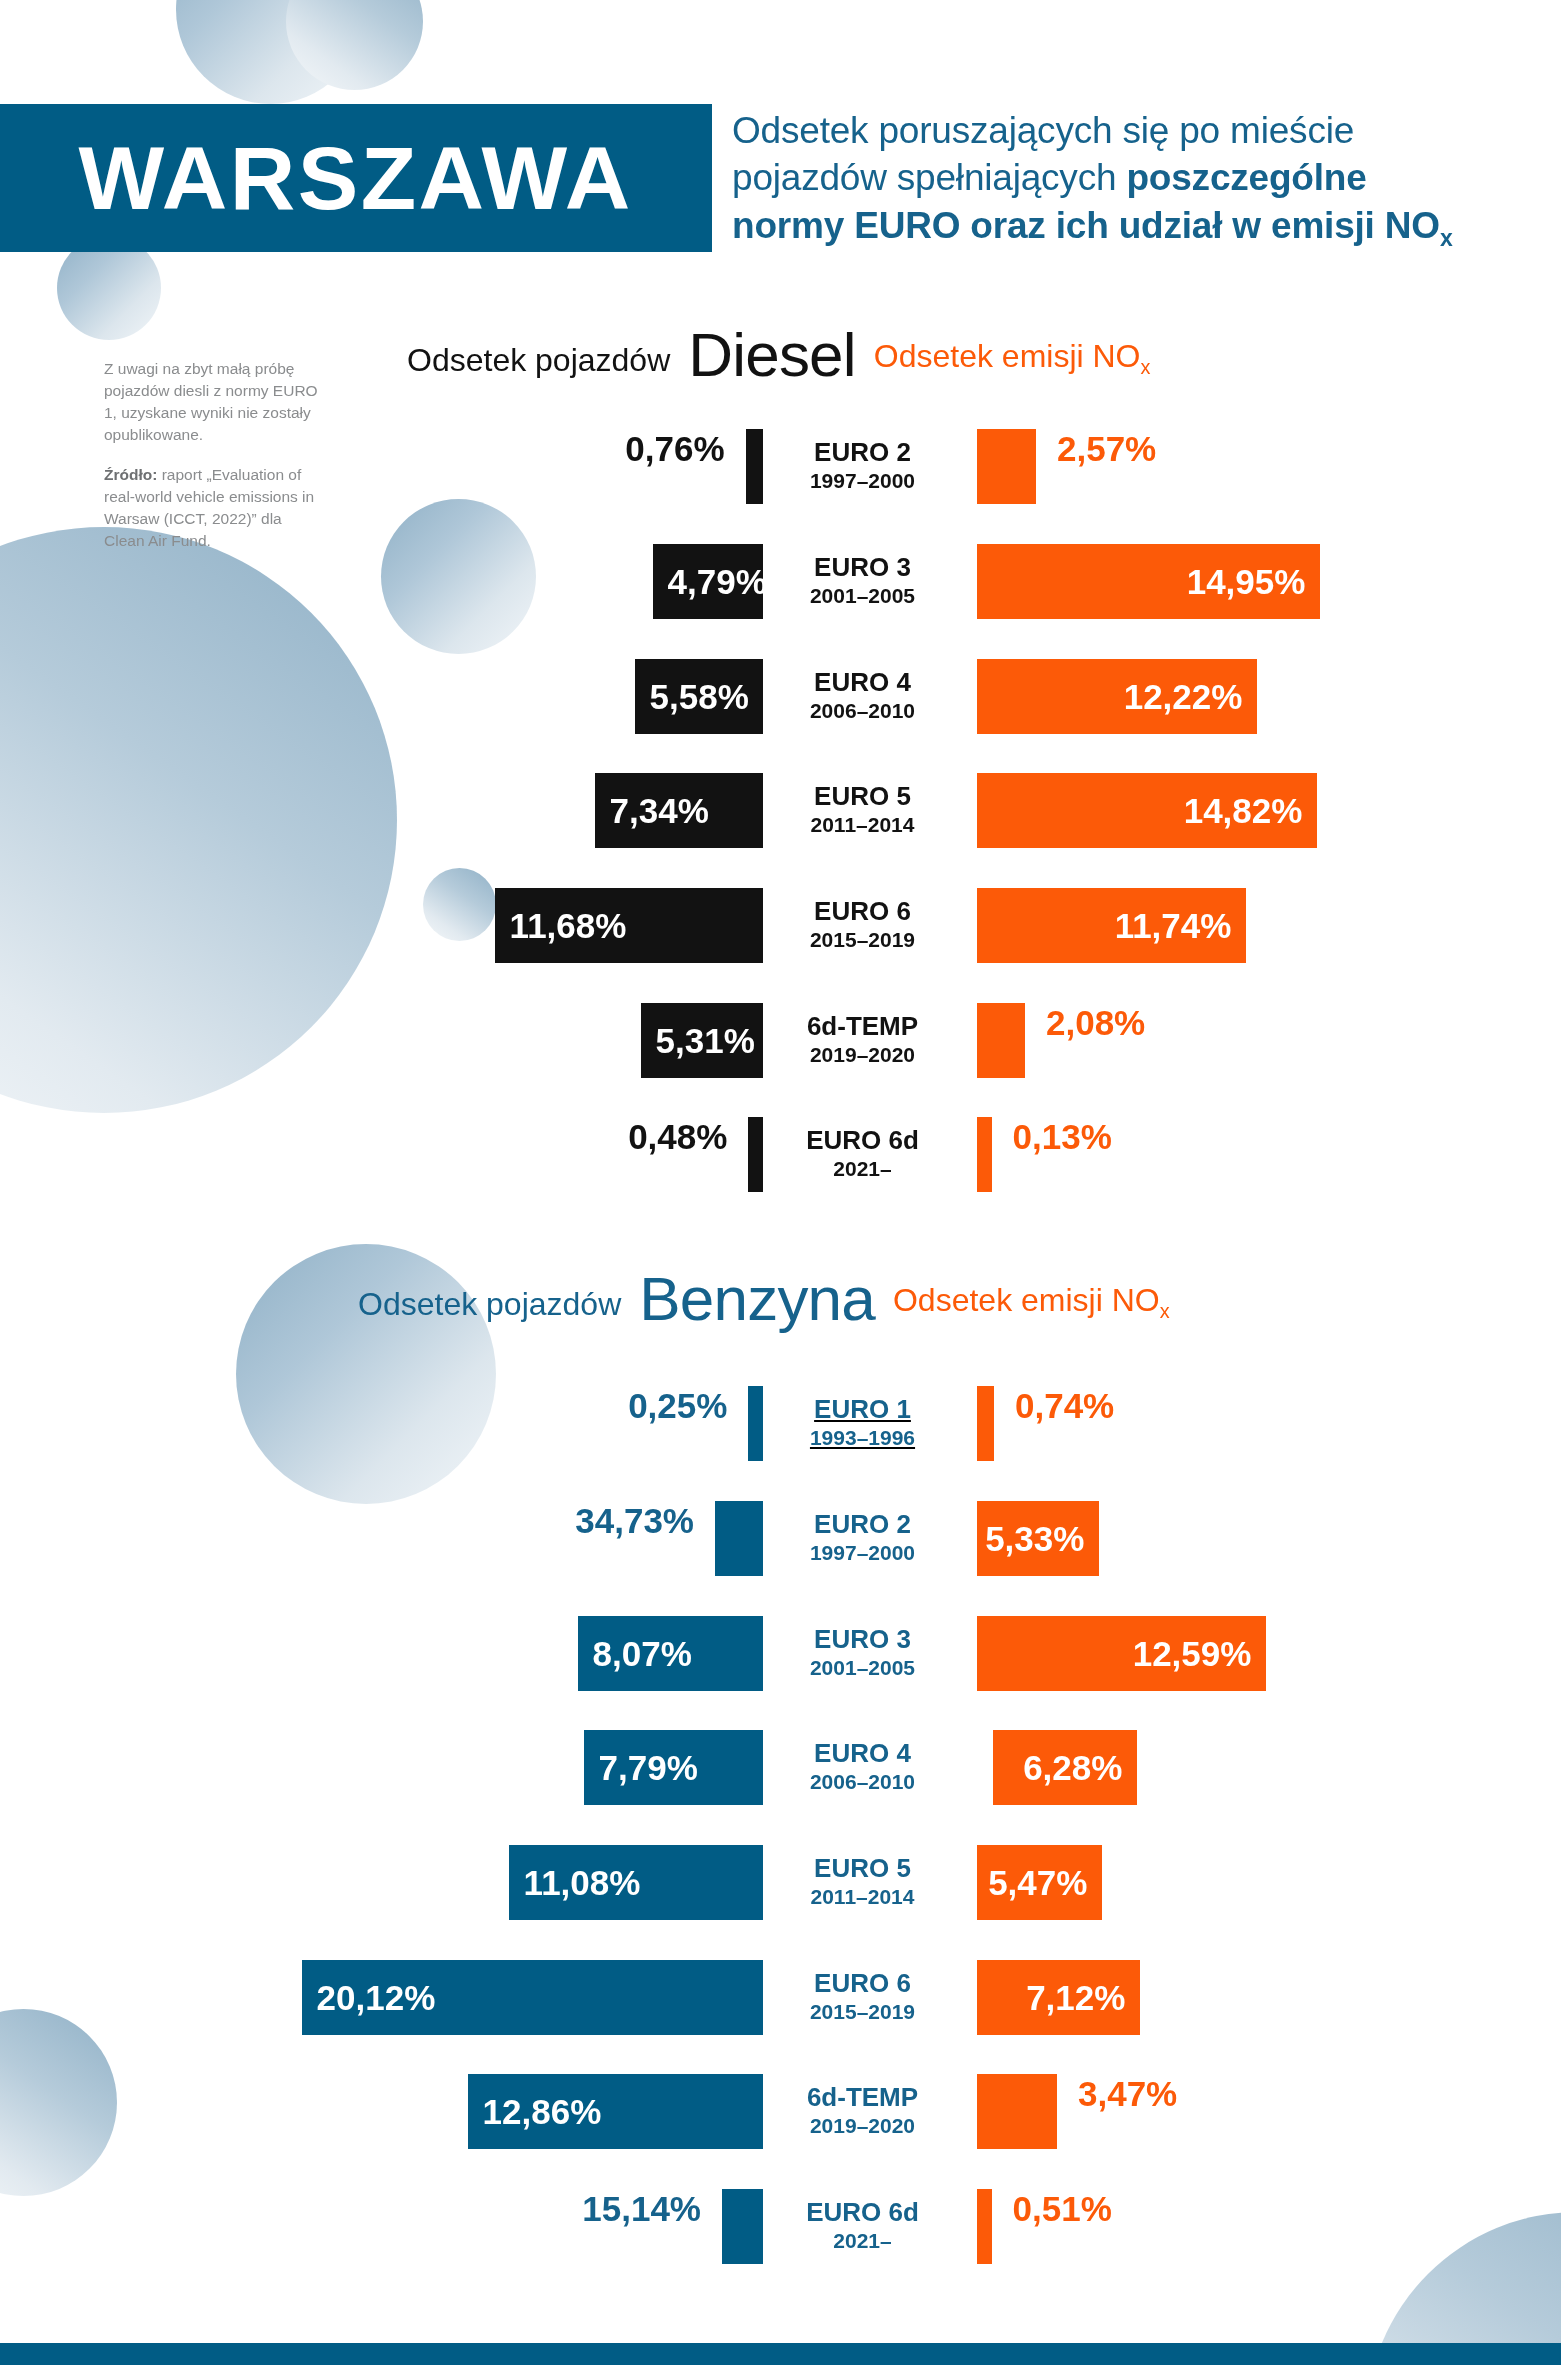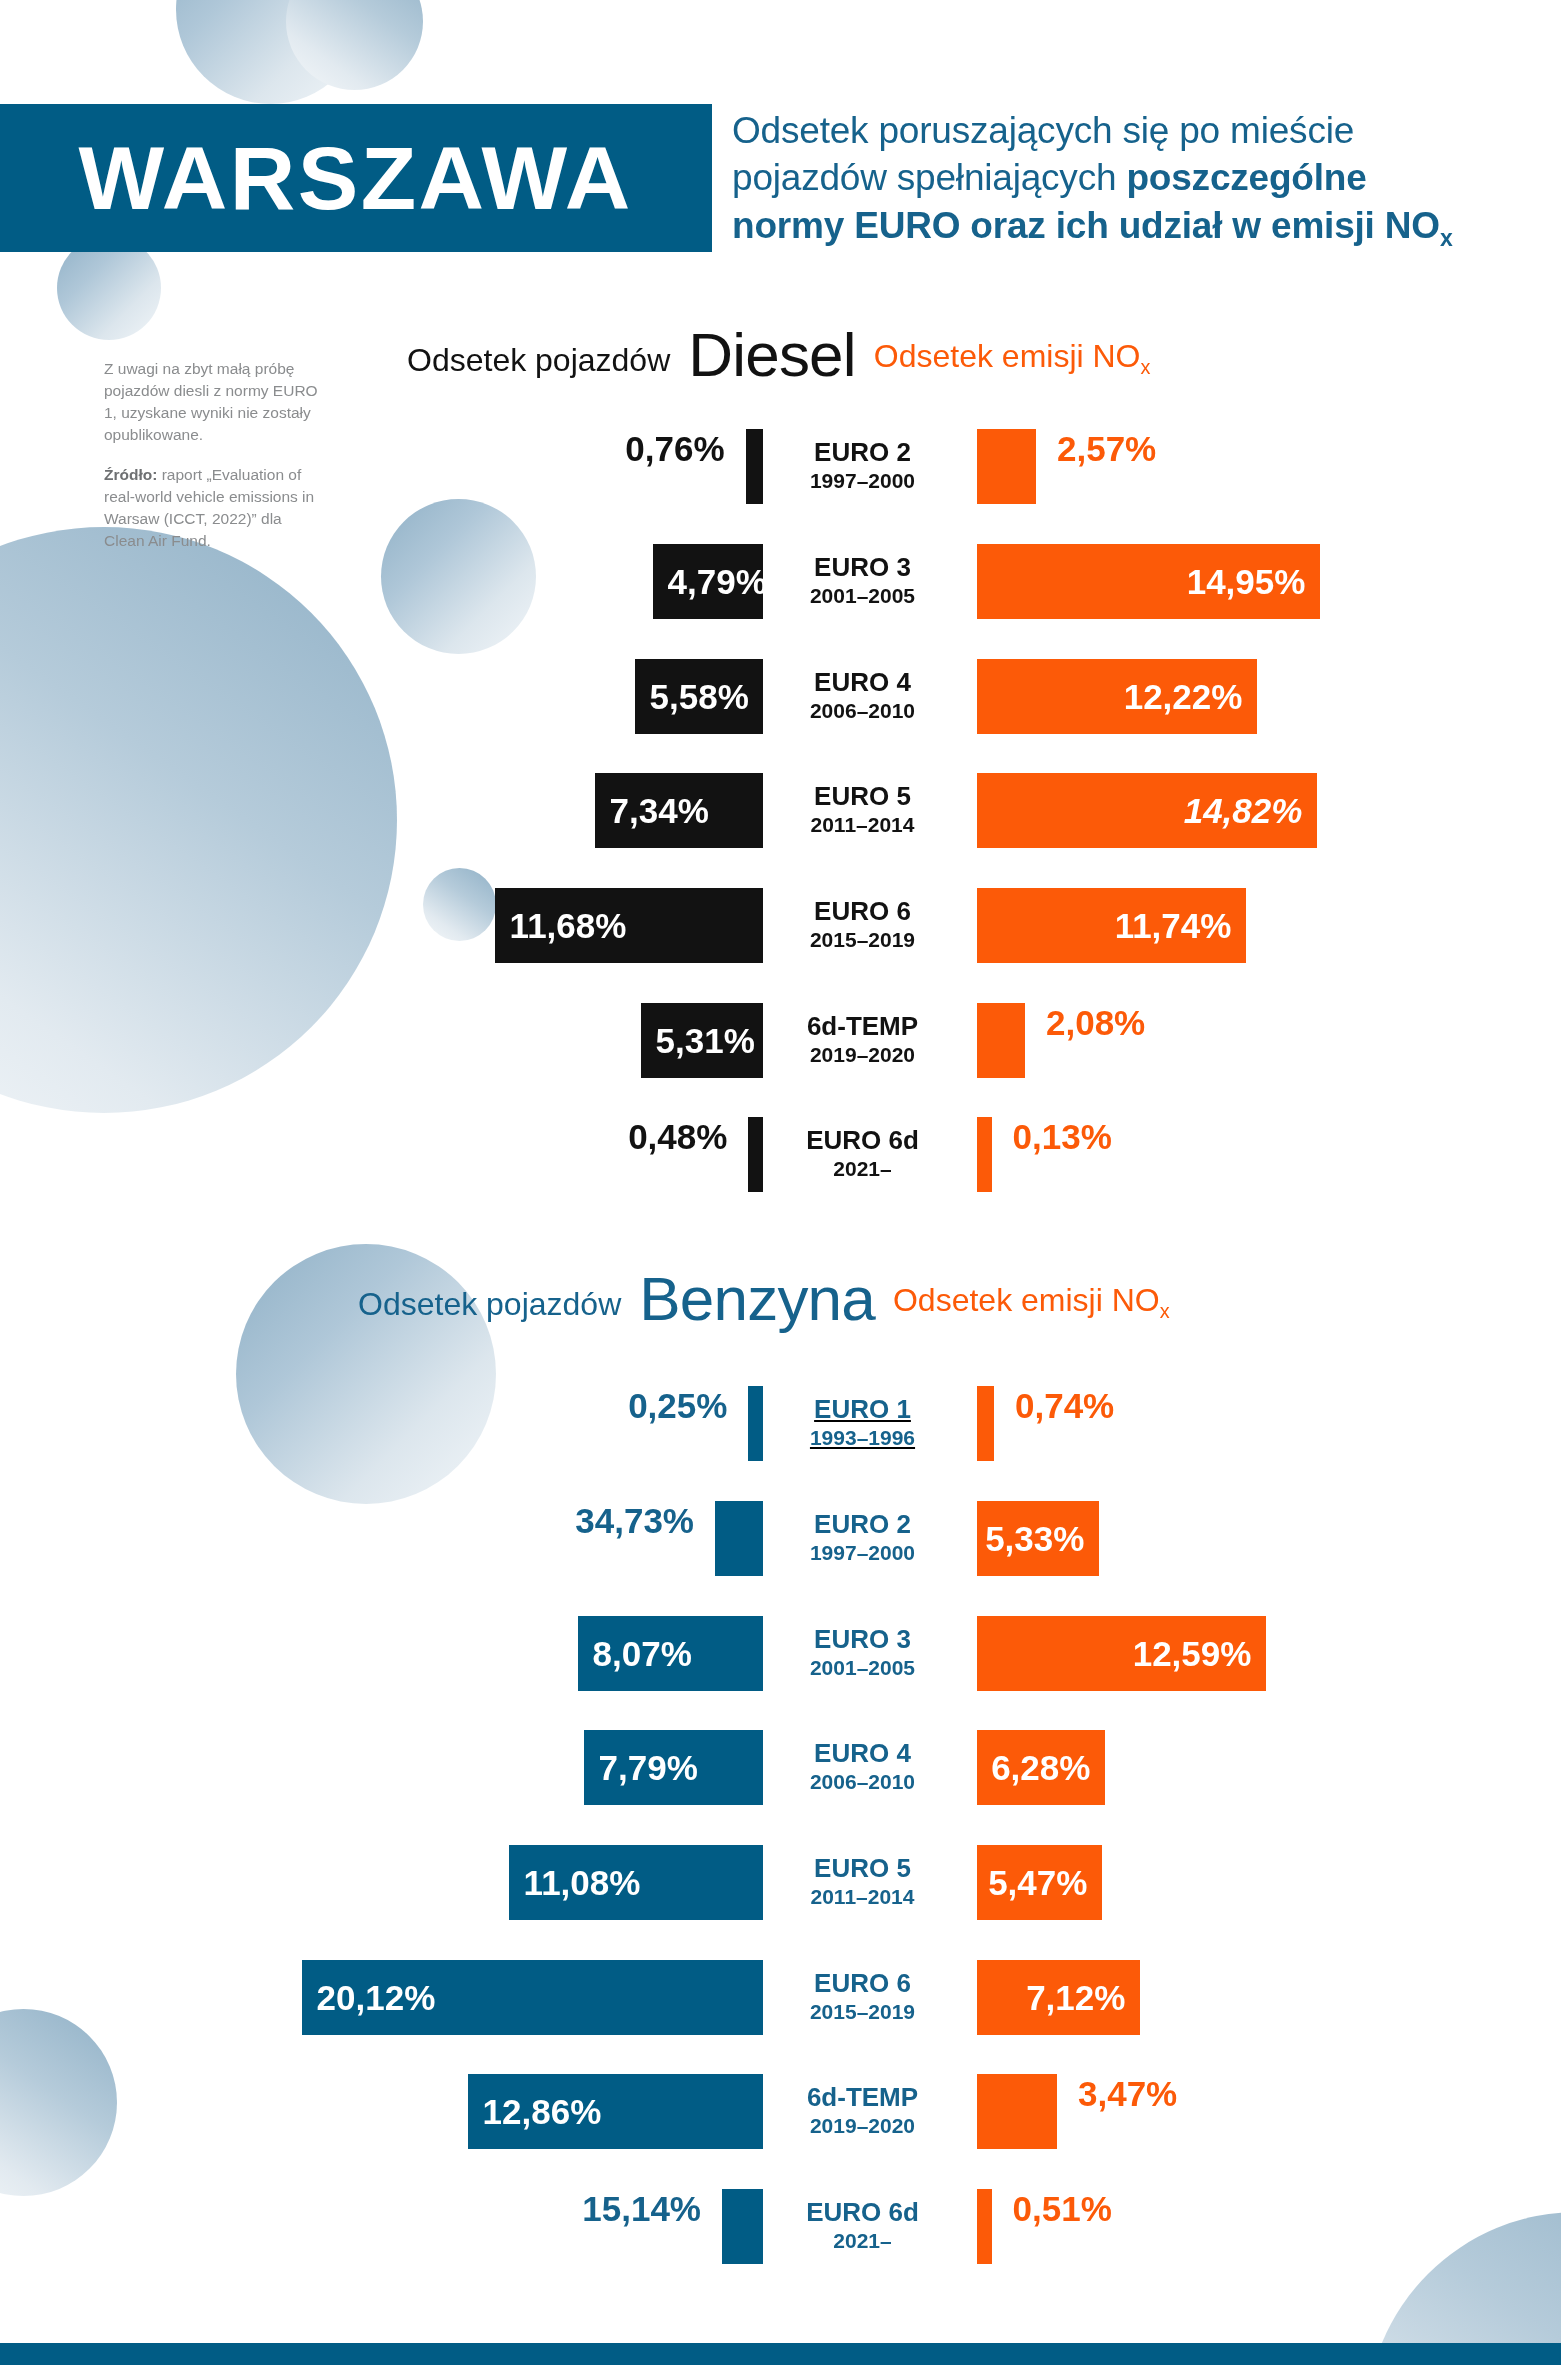--- a/index.html
+++ b/index.html
@@ -259,21 +259,21 @@
       <div class="row d" style="top: 773px; left: 0px; width: 763px; justify-content: flex-end;">
         <div class="bar bar-left bar-blk" style="width: 168px;">
           <span class="val inside">7,34%</span>
         </div>
       </div>
       <div class="center-col d" style="left: 781px; top: 773px; height: 75px;">
         <div class="std">EURO 5</div>
         <div class="years">2011–2014</div>
       </div>
       <div class="row d" style="top: 773px; left: 961px; justify-content: flex-start;">
-        <div class="bar bar-right bar-org" style="width: 340px; font-style: italic;">
+        <div class="bar bar-right bar-org" style="width: 340px;">
           <span class="val inside">14,82%</span>
         </div>
       </div>
       <div class="row d" style="top: 888px; left: 0px; width: 763px; justify-content: flex-end;">
         <div class="bar bar-left bar-blk" style="width: 268px;">
           <span class="val inside">11,68%</span>
         </div>
       </div>
       <div class="center-col d" style="left: 781px; top: 888px; height: 75px;">
         <div class="std">EURO 6</div>
@@ -360,21 +360,21 @@
       <div class="row b" style="top: 1730px; left: 0px; width: 763px; justify-content: flex-end;">
         <div class="bar bar-left bar-blu" style="width: 179px;">
           <span class="val inside">7,79%</span>
         </div>
       </div>
       <div class="center-col b" style="left: 781px; top: 1730px; height: 75px;">
         <div class="std">EURO 4</div>
         <div class="years">2006–2010</div>
       </div>
       <div class="row b" style="top: 1730px; left: 961px; justify-content: flex-start;">
-        <div class="bar bar-right bar-org" style="width: 128px;">
+        <div class="bar bar-right bar-org" style="width: 144px; margin-left: 16px;">
           <span class="val inside">6,28%</span>
         </div>
       </div>
       <div class="row b" style="top: 1845px; left: 0px; width: 763px; justify-content: flex-end;">
         <div class="bar bar-left bar-blu" style="width: 254px;">
           <span class="val inside">11,08%</span>
         </div>
       </div>
       <div class="center-col b" style="left: 781px; top: 1845px; height: 75px;">
         <div class="std">EURO 5</div>

